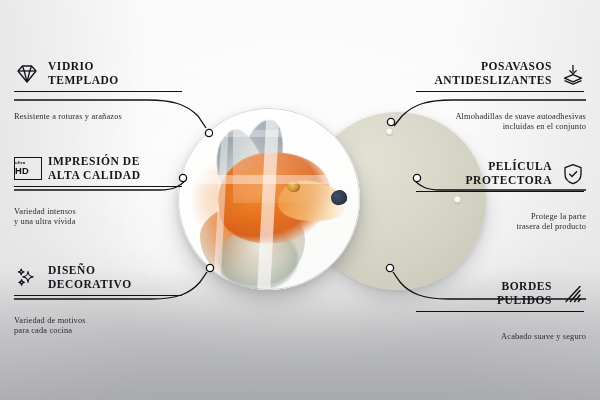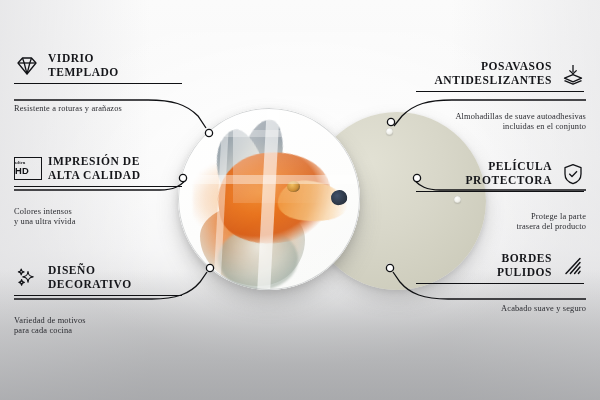--- a/index.html
+++ b/index.html
@@ -159,21 +159,21 @@
     <g fill="#ffffff" stroke="#101114" stroke-width="1.3">
       <circle cx="209" cy="133" r="3.6"></circle>
       <circle cx="183" cy="178" r="3.6"></circle>
       <circle cx="210" cy="268" r="3.6"></circle>
       <circle cx="391" cy="122" r="3.6"></circle>
       <circle cx="417" cy="178" r="3.6"></circle>
       <circle cx="390" cy="268" r="3.6"></circle>
     </g>
   </svg>
 
-  <div class="feat left" style="left:14px;top:52px;width:170px;">
+  <div class="feat left" style="left:14px;top:60px;width:170px;">
     <div class="head">
       <span class="ico">
         <svg viewBox="0 0 26 24">
             <g fill="none" stroke="#121317" stroke-width="1.3" stroke-linejoin="round">
           <path d="M4 9 L8.5 4 L17.5 4 L22 9 L13 20 Z"></path>
           <path d="M4 9 H22"></path>
               <path d="M8.5 4 L10.2 9 L13 20"></path>
               <path d="M17.5 4 L15.8 9 L13 20"></path>
         </g>
           </svg>
@@ -197,21 +197,21 @@
           <span class="h">HD</span>
         </span>
       </span>
       <span class="titles">
         <span>IMPRESIÓN DE</span><br>
         <span>ALTA CALIDAD</span>
       </span>
     </div>
     <div class="rule" style="width:168px;"></div>
     <div class="sub">
-      <span>Colores intensos</span><br>
+      <span>Variedad intensos</span><br>
       <span>y una ultra vívida</span>
     </div>
   </div>
 
   <div class="feat left" style="left:14px;top:264px;width:170px;">
     <div class="head">
       <span class="ico">
         <svg viewBox="0 0 26 24">
             <g fill="none" stroke="#121317" stroke-width="1.2" stroke-linejoin="round">
           <path d="M14 5.5 C14.4 9.2 15.6 10.4 19.2 10.8 C15.6 11.2 14.4 12.4 14 16.1 C13.6 12.4 12.4 11.2 8.8 10.8 C12.4 10.4 13.6 9.2 14 5.5 Z"></path>
@@ -271,21 +271,21 @@
           </svg>
       </span>
     </div>
     <div class="rule" style="width:168px;"></div>
     <div class="sub">
       <span>Protege la parte</span><br>
       <span>trasera del producto</span>
     </div>
   </div>
 
-  <div class="feat right" style="left:416px;top:252px;width:170px;">
+  <div class="feat right" style="left:416px;top:280px;width:170px;">
     <div class="head">
       <span class="titles">
         <span>BORDES</span><br>
         <span>PULIDOS</span>
       </span>
       <span class="ico">
         <svg viewBox="0 0 26 24">
             <g fill="none" stroke="#121317" stroke-width="1.5" stroke-linecap="round">
           <path d="M6 19.5 L20 4.5"></path>
               <path d="M10.4 19.5 L20 8.6"></path>

